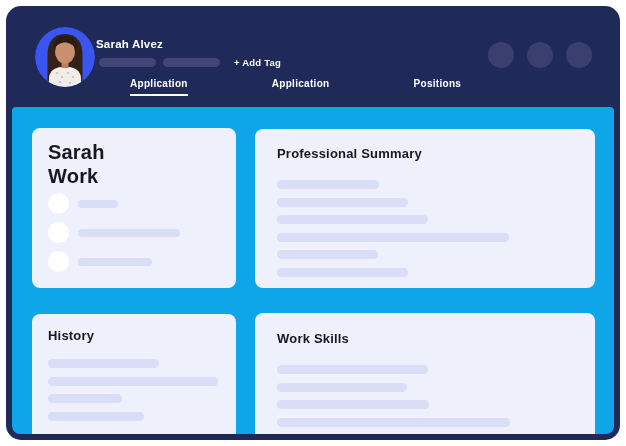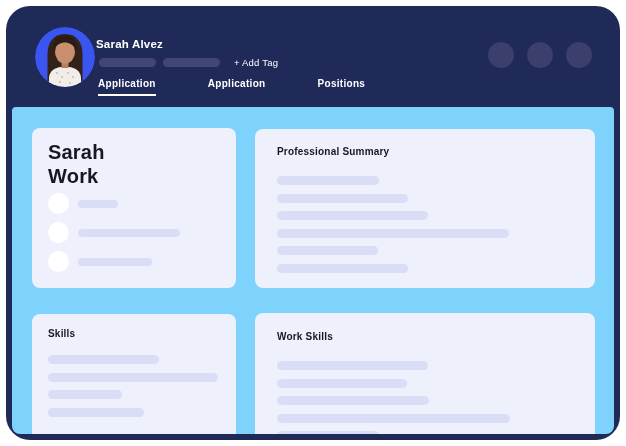--- a/index.html
+++ b/index.html
@@ -3,38 +3,38 @@
 <meta charset="utf-8">
 <style>
   :root{
     --header-navy:#1f2a59; --tag-pill:#414677; --action-circle:#3a3f6d;
     --card-bg:#eef1fc; --skeleton-line:#d9ddf6; --avatar-blue:#3b55f0;
     --text-dark:#17181f; --text-white:#ffffff;
   }
   *{margin:0;padding:0;box-sizing:border-box;}
   html,body{width:626px;height:446px;background:#ffffff;font-family:"Liberation Sans",sans-serif;overflow:hidden;}
   .stage{position:relative;width:626px;height:446px;}
-  .window{position:absolute;left:6px;top:6px;width:614px;height:434px;background:var(--header-navy);border-radius:24px;overflow:hidden;}
+  .window{position:absolute;left:6px;top:6px;width:614px;height:434px;background:var(--header-navy);border-radius:15px;overflow:hidden;}
 
   
   .avatar{position:absolute;left:29px;top:21px;width:60px;height:60px;border-radius:50%;overflow:hidden;}
   .cand-name{position:absolute;left:90px;top:32px;color:var(--text-white);font-size:11.5px;font-weight:700;letter-spacing:.2px;}
   .pill-row{position:absolute;left:93px;top:52px;display:flex;gap:7px;align-items:center;}
   .pill{width:57px;height:9px;border-radius:5px;background:var(--tag-pill);}
-  .add-tag{position:absolute;left:228px;top:51px;color:var(--text-white);font-size:9.5px;font-weight:400;letter-spacing:.2px;cursor:pointer;}
+  .add-tag{position:absolute;left:228px;top:51px;color:var(--text-white);font-size:9.5px;font-weight:700;letter-spacing:.2px;cursor:pointer;}
   .tab-bar{position:absolute;left:92px;top:72px;display:flex;gap:52px;}
-  .tab{color:var(--text-white);font-size:10px;font-weight:700;letter-spacing:.3px;padding-bottom:5px;cursor:pointer;}
+  .tab{color:var(--text-white);font-size:10px;font-weight:700;letter-spacing:.3px;padding-bottom:5px;cursor:pointer;margin-left:32px;}
   .tab.active{border-bottom:2.5px solid var(--text-white);}
   .circle-row{position:absolute;left:482px;top:36px;display:flex;gap:13px;}
   .action-circle{width:26px;height:26px;border-radius:50%;background:var(--action-circle);cursor:pointer;}
 
   
-  .content{position:absolute;left:6px;right:6px;top:101px;bottom:6px;background:#7dd3fc;border-radius:4px 4px 8px 8px;overflow:hidden;}
+  .content{position:absolute;left:6px;right:6px;top:101px;bottom:6px;background:#0ea5e9;border-radius:4px 4px 8px 8px;overflow:hidden;}
   .card{position:absolute;background:var(--card-bg);border-radius:8px;}
-  .card-title{color:var(--text-dark);font-size:10px;font-weight:700;letter-spacing:.2px;}
+  .card-title{color:var(--text-dark);font-size:13px;font-weight:700;letter-spacing:.2px;}
   .sk-line{height:9px;border-radius:5px;background:var(--skeleton-line);margin-bottom:8.5px;}
 
   #card-profile{left:20px;top:21px;width:204px;height:160px;padding:12px 16px;}
   #card-profile .big-name{color:var(--text-dark);font-size:20px;font-weight:700;line-height:24px;letter-spacing:.2px;}
   .profile-list{margin-top:5px;}
   .profile-row{display:flex;align-items:center;margin-bottom:8px;}
   .bullet{width:21px;height:21px;border-radius:50%;background:#ffffff;flex:0 0 auto;}
   .profile-row .sk-line{margin:0 0 0 9px;height:8px;}
 
   #card-summary{left:243px;top:22px;width:340px;height:159px;padding:17px 22px;}
@@ -124,21 +124,21 @@
             <div class="sk-line" style="width: 102px;"></div>
             <div class="sk-line" style="width: 131px;"></div>
             <div class="sk-line" style="width: 151px;"></div>
             <div class="sk-line" style="width: 232px;"></div>
             <div class="sk-line" style="width: 101px;"></div>
             <div class="sk-line" style="width: 131px;"></div>
           </div>
       </section>
 
       <section class="card" id="card-skills">
-        <div class="card-title">Skills</div>
+        <div class="card-title">History</div>
         <div class="lines">
             <div class="sk-line" style="width: 111px;"></div>
             <div class="sk-line" style="width: 170px;"></div>
             <div class="sk-line" style="width: 74px;"></div>
             <div class="sk-line" style="width: 96px;"></div>
           </div>
       </section>
 
       <section class="card" id="card-work">
         <div class="card-title">Work Skills</div>

